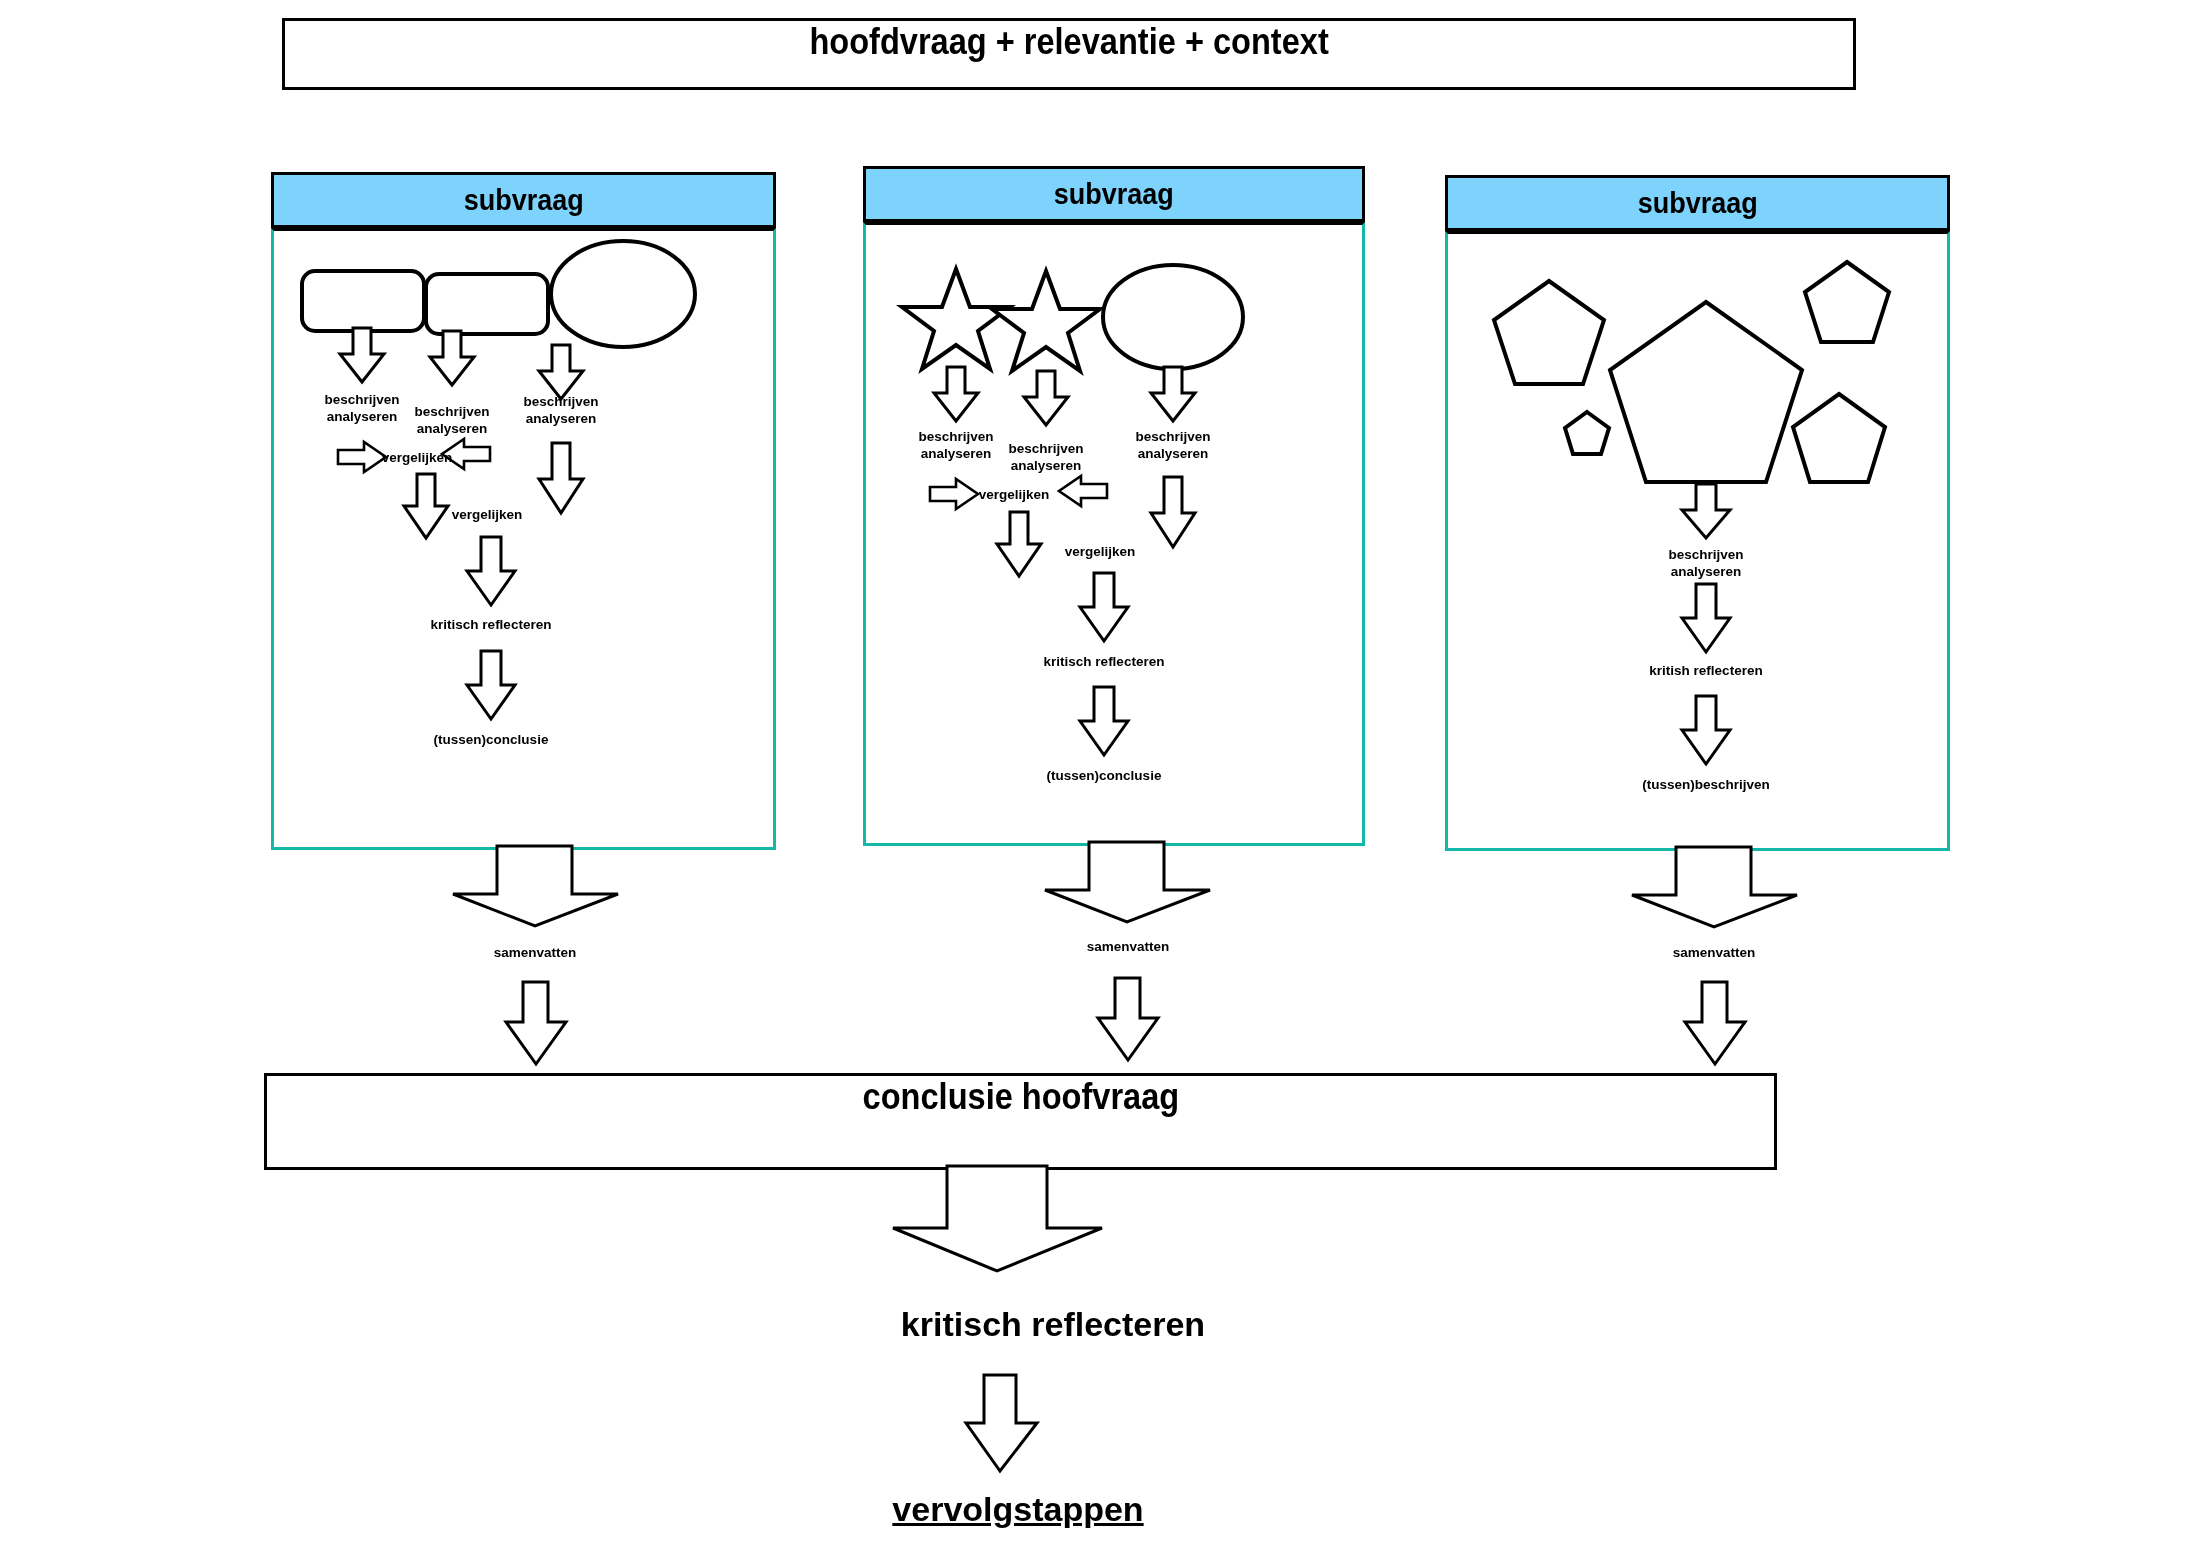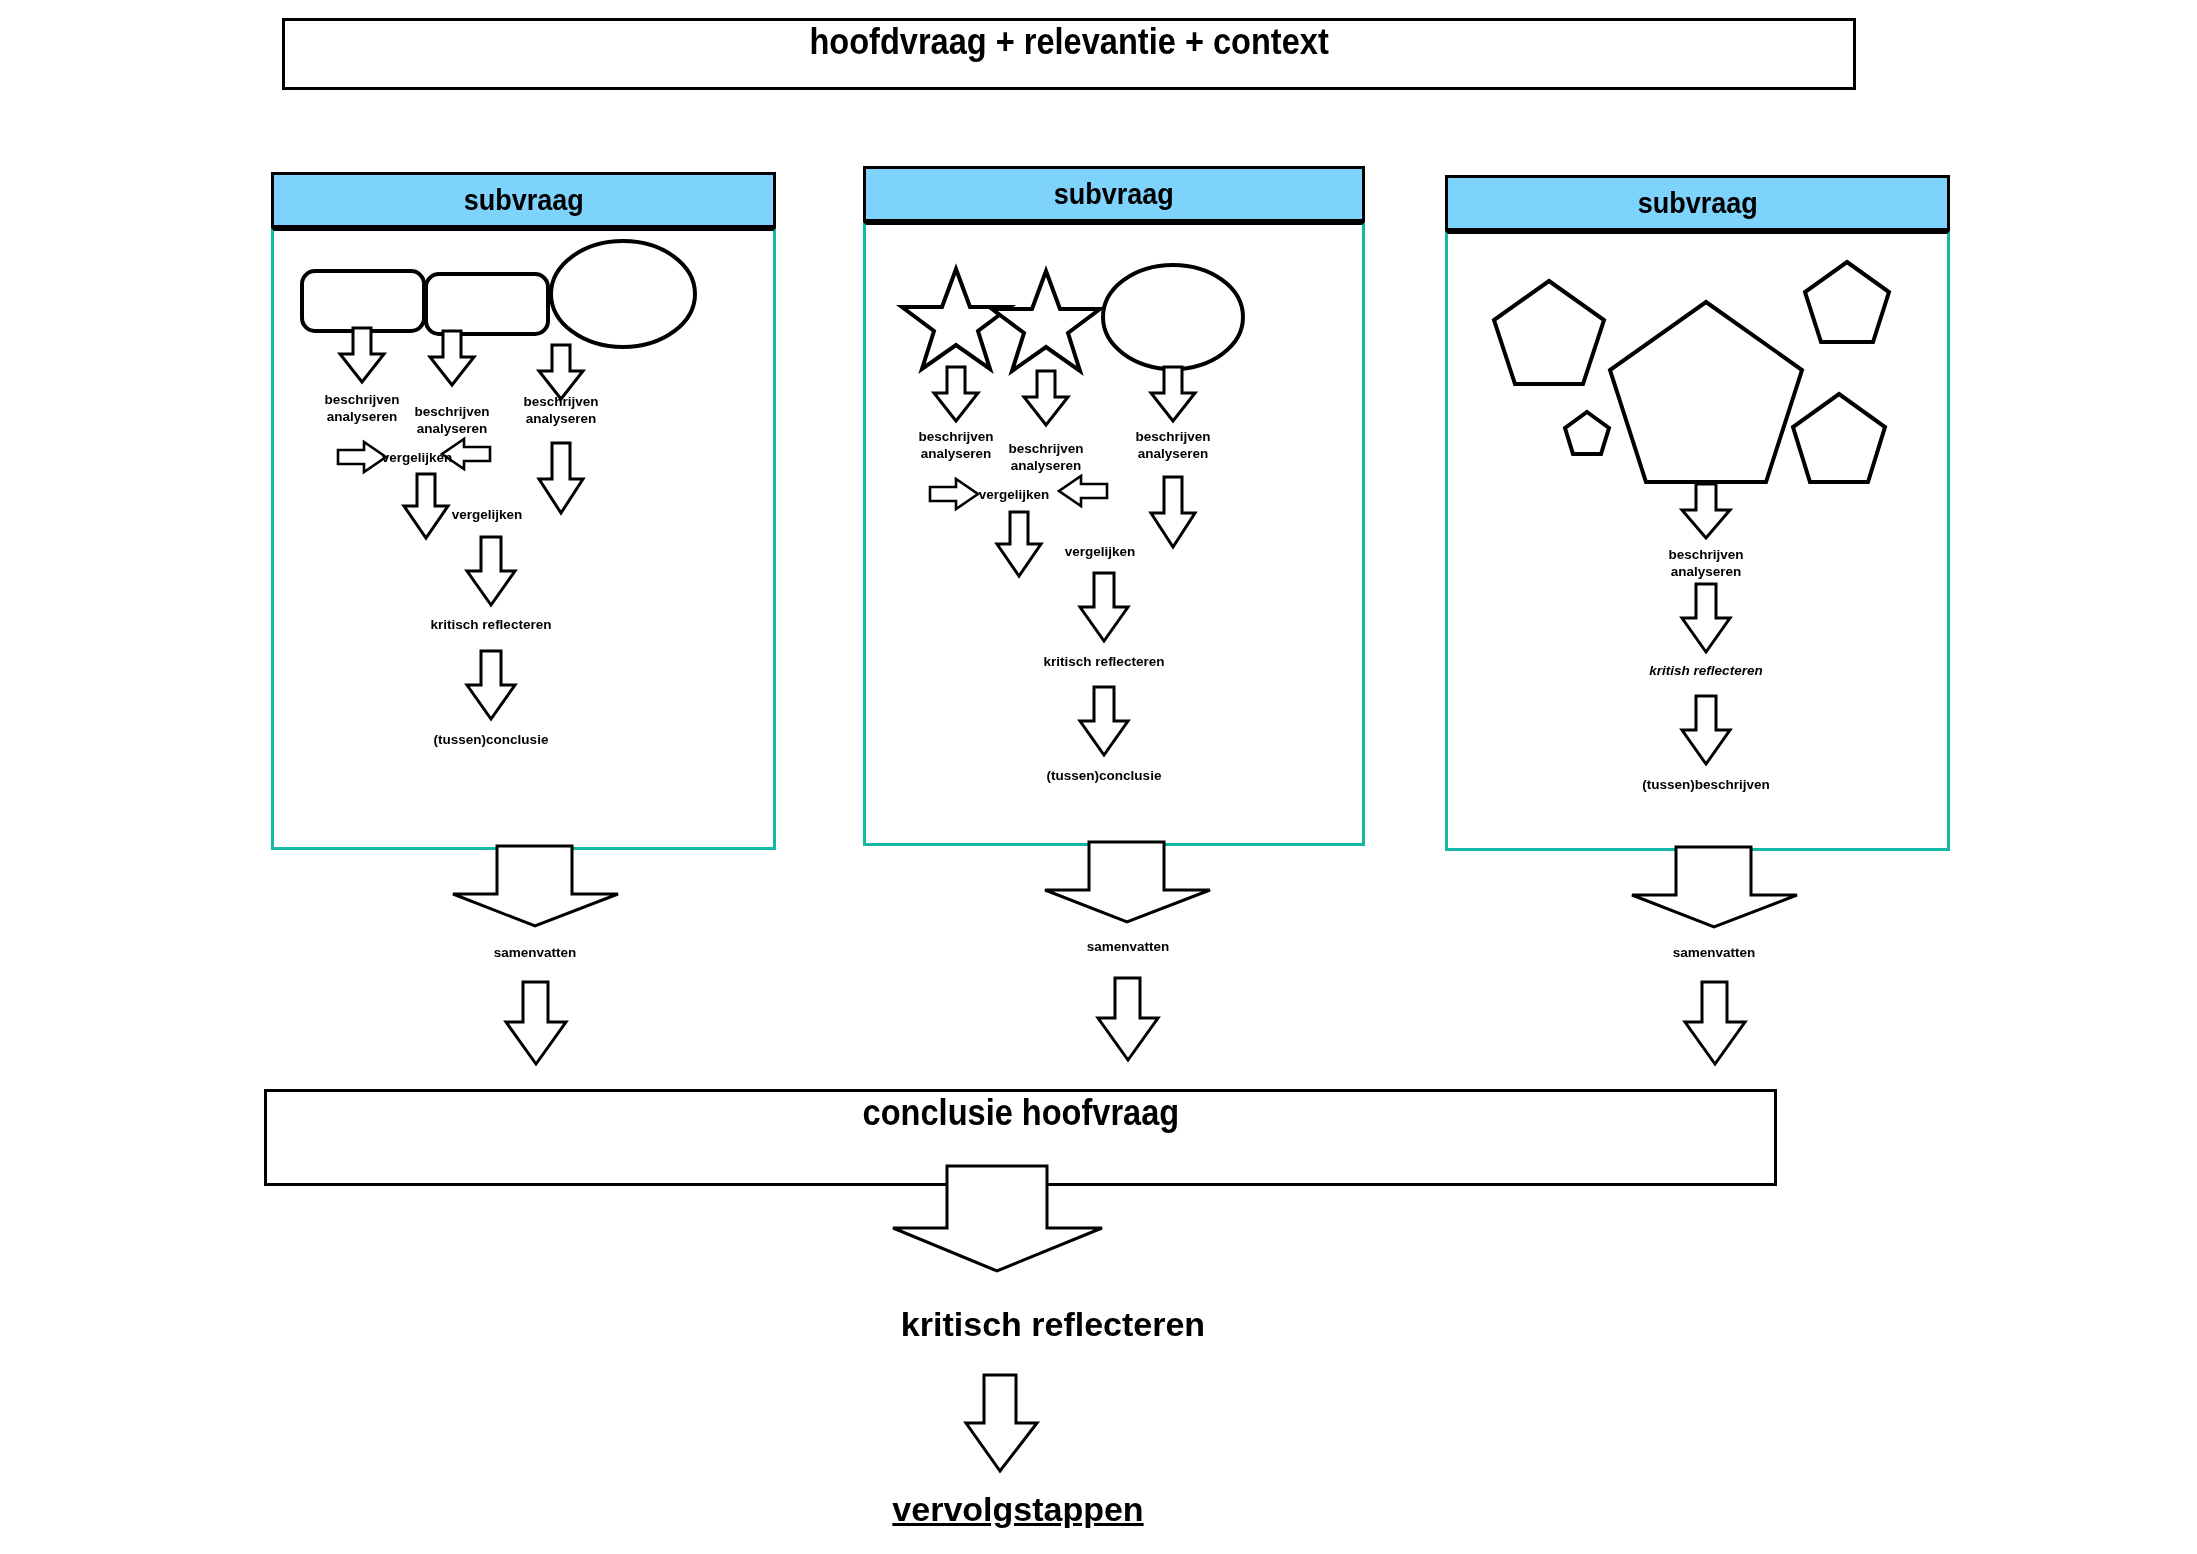--- a/index.html
+++ b/index.html
@@ -289,38 +289,38 @@
 
       <svg class="abs" style="left:231px; top:250px; width:54px; height:56px;">
         <path class="stroke" d="M17 0 L37 0 L37 26 L51 26 L27 54 L3 26 L17 26 Z"></path>
       </svg>
       <div class="lbl" style="left:258px; top:312px;">beschrijven
 analyseren</div>
 
       <svg class="abs" style="left:231px; top:350px; width:54px; height:70px;">
         <path class="stroke" d="M17 0 L37 0 L37 34 L51 34 L27 68 L3 34 L17 34 Z"></path>
       </svg>
-      <div class="lbl" style="left:258px; top:428px;font-style:italic;">kritish reflecteren</div>
+      <div class="lbl" style="left:258px; top:428px;">kritish reflecteren</div>
 
       <svg class="abs" style="left:231px; top:462px; width:54px; height:70px;">
         <path class="stroke" d="M17 0 L37 0 L37 34 L51 34 L27 68 L3 34 L17 34 Z"></path>
       </svg>
       <div class="lbl" style="left:258px; top:542px;">(tussen)beschrijven</div>
     </div>
   </div>
 
   <svg class="abs" style="left:1629px; top:847px; width:172px; height:82px;">
     <path class="stroke" d="M47 0 L122 0 L122 48 L168 48 L85 80 L3 48 L47 48 Z"></path>
   </svg>
   <div class="lbl" style="left:1714px; top:944px;">samenvatten</div>
   <svg class="abs" style="left:1682px; top:982px; width:66px; height:84px;">
     <path class="stroke" d="M20 0 L45 0 L45 40 L63 40 L33 82 L3 40 L20 40 Z"></path>
   </svg>
 
-  <div class="bar" style="left:264px; top:1073px; width:1513px; height:97px;margin-top:16px;">
+  <div class="bar" style="left:264px; top:1073px; width:1513px; height:97px;">
     <span class="bar-text">conclusie hoofvraag</span>
   </div>
 
   <svg class="abs" style="left:890px; top:1166px; width:220px; height:108px;">
     <path class="stroke" d="M57 0 L157 0 L157 62 L212 62 L107 105 L3 62 L57 62 Z"></path>
   </svg>
   <div class="biglbl" style="left:1053px; top:1305px;">kritisch reflecteren</div>
 
   <svg class="abs" style="left:963px; top:1375px; width:78px; height:98px;">
     <path class="stroke" d="M21 0 L53 0 L53 48 L74 48 L37 96 L3 48 L21 48 Z"></path>

